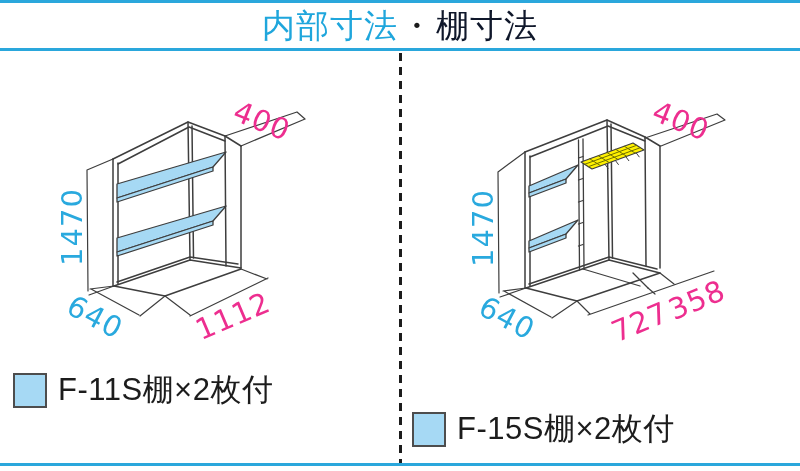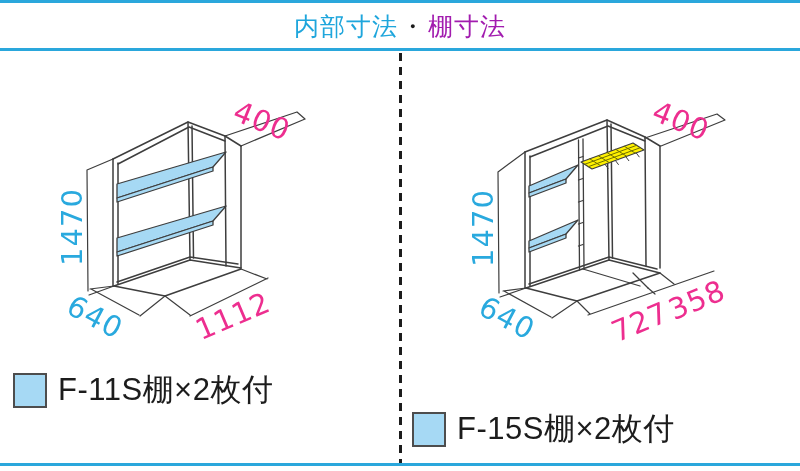--- a/index.html
+++ b/index.html
@@ -8,24 +8,24 @@
 
   
   .rule{position:absolute;left:0;right:0;background:#2AA7DC;}
   .rule.top{top:0;height:3px;}
   .rule.mid{top:48px;height:2.5px;}
   .rule.bottom{top:463px;height:2.5px;}
 
   
   .title-bar{position:absolute;top:3px;left:0;width:100%;height:46px;
              display:flex;align-items:center;justify-content:center;
-             font-size:25px;font-weight:500;letter-spacing:1px;}
+             font-size:33px;font-weight:500;letter-spacing:1px;}
   .title-cyan{color:#1FA6DC;}
   .title-dot{color:#1b1b1b;margin:0 2px;}
-  .title-pink{color:#a21caf;text-align:right;}
+  .title-pink{color:#0f172a;text-align:right;}
 
   
   .divider{position:absolute;left:399px;top:53px;width:2.5px;height:410px;
            background:repeating-linear-gradient(180deg,#1c1c1c 0 8px,transparent 8px 14px);}
 
   
   svg.draw{position:absolute;left:0;top:0;width:800px;height:471px;}
 
   
   .dim{position:absolute;font-size:29px;font-weight:500;letter-spacing:1px;

